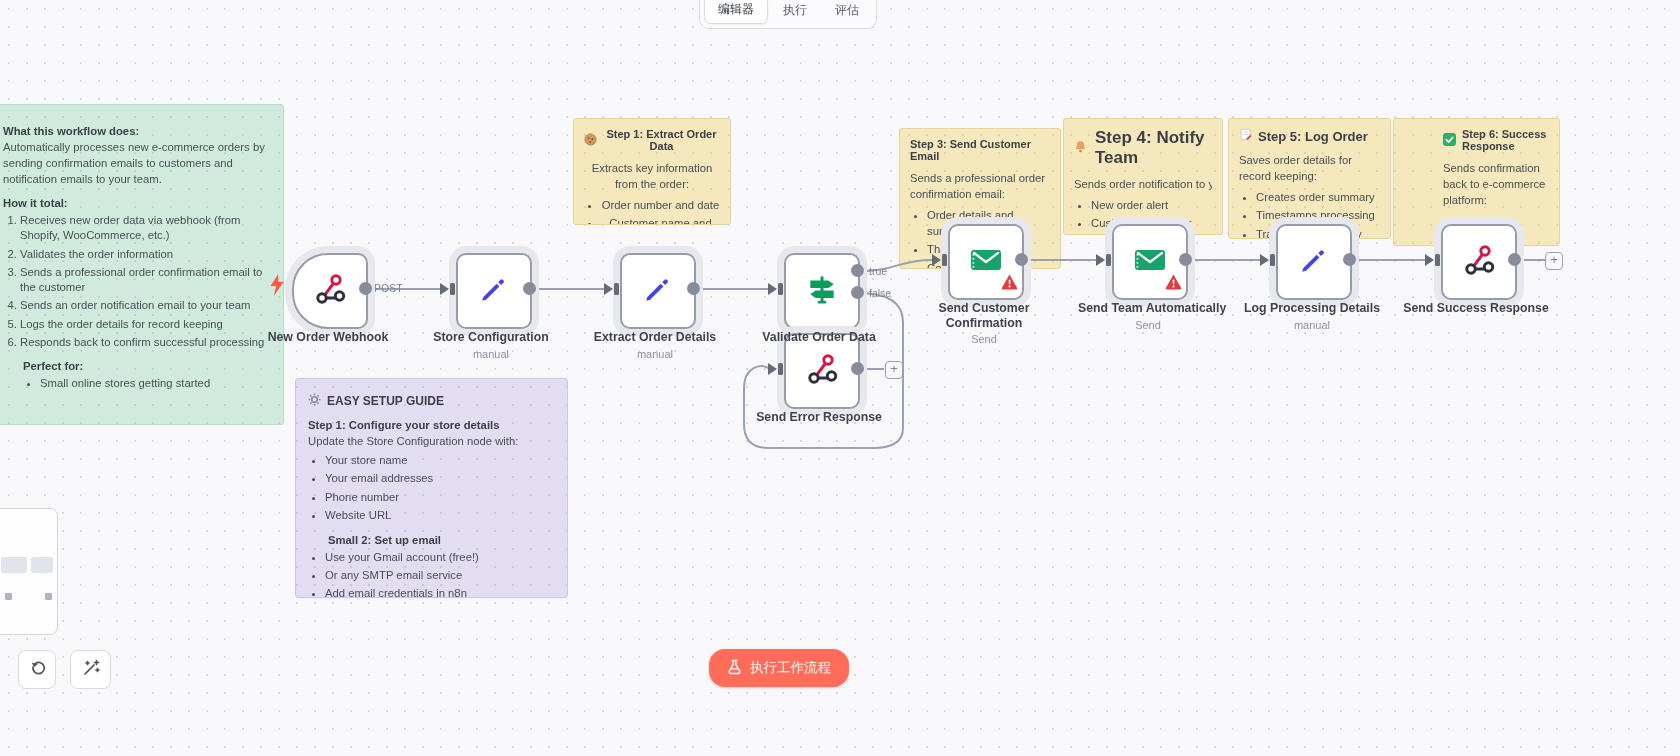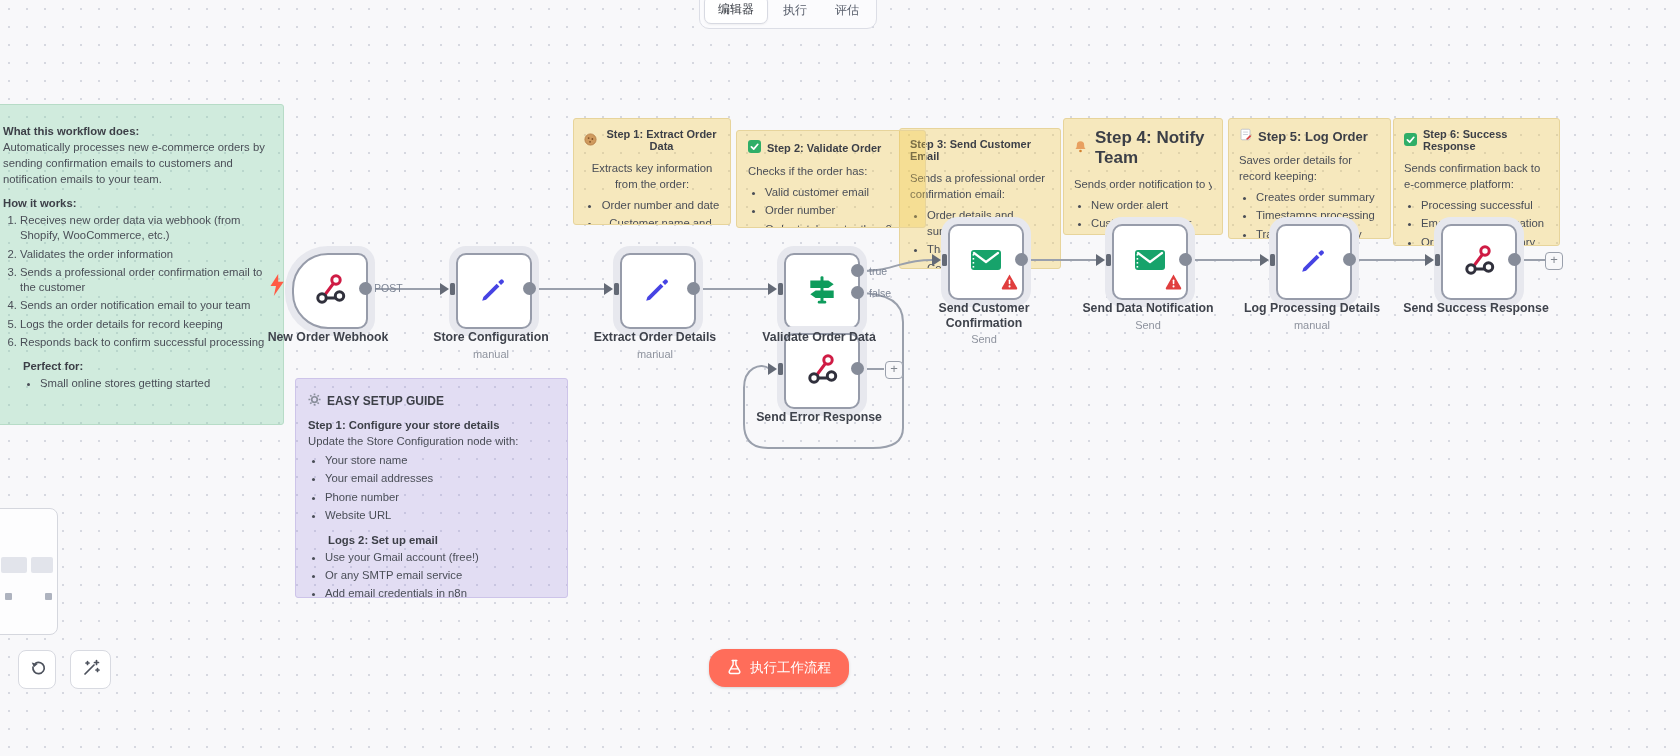--- a/index.html
+++ b/index.html
@@ -69,21 +69,21 @@
   <div class="tabstrip">
     <div class="tab active">编辑器</div>
     <div class="tab">执行</div>
     <div class="tab">评估</div>
   </div>
 
   <div class="sticky green" style="left:-12px;top:104px;width:296px;height:321px;">
     <div class="pad" style="padding-left:14px;">
       <h4>What this workflow does:</h4>
       <p>Automatically processes new e-commerce orders by sending confirmation emails to customers and notification emails to your team.</p>
-      <h4>How it works:</h4>
+      <h4>How it total:</h4>
       <ol>
         <li>Receives new order data via webhook (from Shopify, WooCommerce, etc.)</li>
         <li>Validates the order information</li>
         <li>Sends a professional order confirmation email to the customer</li>
         <li>Sends an order notification email to your team</li>
         <li>Logs the order details for record keeping</li>
         <li>Responds back to confirm successful processing</li>
       </ol>
       <h4 class="indent">Perfect for:</h4>
       <ul class="indent">
@@ -105,21 +105,21 @@
           <span>EASY SETUP GUIDE</span>
         </h3>
       <h4>Step 1: Configure your store details</h4>
       <p style="margin-bottom:2px;">Update the Store Configuration node with:</p>
       <ul>
         <li>Your store name</li>
         <li>Your email addresses</li>
         <li>Phone number</li>
         <li>Website URL</li>
       </ul>
-      <h4 class="indent">Logs 2: Set up email</h4>
+      <h4 class="indent">Small 2: Set up email</h4>
       <ul>
         <li>Use your Gmail account (free!)</li>
         <li>Or any SMTP email service</li>
         <li>Add email credentials in n8n</li>
       </ul>
 
     </div>
   </div>
 
   <div class="sticky yellow" style="left:573px;top:118px;width:158px;height:107px;">
@@ -149,37 +149,20 @@
         </h3>
       <p>Sends a professional order confirmation email:</p>
       <ul>
         <li>Order details and summary</li>
         <li>Thank you message</li>
         <li>Contact information</li>
       </ul>
     </div>
   </div>
 
-  <div class="sticky yellow top2" style="left:736px;top:130px;width:190px;height:98px;">
-    <div class="pad" style="padding:9px 11px;">
-      <h3 style="font-size:11px;">
-          <span><svg width="13" height="13" viewBox="0 0 13 13">
-              <rect width="13" height="13" rx="3" fill="#2fae68"></rect>
-              <path d="M3.4 6.8 L5.7 9.1 L9.8 4.3" stroke="#fff" stroke-width="1.7" fill="none" stroke-linecap="round" stroke-linejoin="round"></path>
-            </svg></span>
-          <span>Step 2: Validate Order</span>
-        </h3>
-      <p>Checks if the order has:</p>
-      <ul>
-        <li>Valid customer email</li>
-        <li>Order number</li>
-        <li>Order total greater than 0</li>
-      </ul>
-    </div>
-  </div>
 
   <div class="sticky yellow" style="left:1063px;top:118px;width:160px;height:117px;">
     <div class="pad" style="padding:9px 10px;">
       <h3 style="font-size:17px;gap:8px;">
           <span><svg width="13" height="13" viewBox="0 0 16 16">
               <path d="M8 1.5 a4.5 4.5 0 0 1 4.5 4.5 c0 3 .9 4.2 1.8 5.2 H1.7 c.9 -1 1.8 -2.2 1.8 -5.2 A4.5 4.5 0 0 1 8 1.5 z" fill="#e8a060"></path>
               <circle cx="8" cy="13.5" r="1.6" fill="#d3812f"></circle>
             </svg></span>
           <span>Step 4: Notify Team</span>
         </h3>
@@ -205,21 +188,21 @@
         </h3>
       <p>Saves order details for record keeping:</p>
       <ul>
         <li>Creates order summary</li>
         <li>Timestamps processing</li>
         <li>Tracks email delivery status</li>
       </ul>
     </div>
   </div>
 
-  <div class="sticky yellow" style="left:1393px;top:118px;width:167px;height:128px;">
+  <div class="sticky yellow" style="left:1393px;top:118px;width:167px;height:128px;padding-left:39px;">
     <div class="pad" style="padding:9px 10px;">
       <h3 style="font-size:11px;">
           <span><svg width="13" height="13" viewBox="0 0 13 13">
               <rect width="13" height="13" rx="3" fill="#2fae68"></rect>
               <path d="M3.4 6.8 L5.7 9.1 L9.8 4.3" stroke="#fff" stroke-width="1.7" fill="none" stroke-linecap="round" stroke-linejoin="round"></path>
             </svg></span>
           <span>Step 6: Success Response</span>
         </h3>
       <p>Sends confirmation back to e-commerce platform:</p>
       <ul>
@@ -357,21 +340,21 @@
         </svg></span>
     <div class="warn" style="right:4px;bottom:4px;position:absolute;"><svg width="17" height="17" viewBox="0 0 18 18">
           <path d="M9 1.5 L17 15.5 a1.4 1.4 0 0 1 -1.2 2.1 H2.2 A1.4 1.4 0 0 1 1 15.5 L9 1.5 z" fill="#e03e3e"></path>
           <rect x="8.2" y="6.8" width="1.7" height="5" rx=".8" fill="#fff"></rect>
           <circle cx="9.05" cy="14.2" r="1.1" fill="#fff"></circle>
         </svg></div>
   </div>
   <div class="inp" style="left:1106px;top:254px;"></div>
   <div class="dot" style="left:1179px;top:253px;"></div>
   <div class="nlabel" style="left:1078px;top:301px;width:140px;">
-    <div class="nl-main nowrap">Send Data Notification</div>
+    <div class="nl-main nowrap">Send Team Automatically</div>
     <div class="nl-sub">Send</div>
   </div>
 
   <div class="node" style="left:1276px;top:224px;">
     <span><svg width="34" height="34" viewBox="0 0 32 32">
           <path d="M6 23.5 L18.5 11 l2.6 2.6 L8.5 26 l-3.6 1 z" fill="#4643e3"></path>
           <path d="M20 9.5 l2.2 -2.2 a1.5 1.5 0 0 1 2.1 0 l.6 .6 a1.5 1.5 0 0 1 0 2.1 L22.6 12.2 z" fill="#4643e3"></path>
         </svg></span>
   </div>
   <div class="inp" style="left:1270px;top:254px;"></div>

